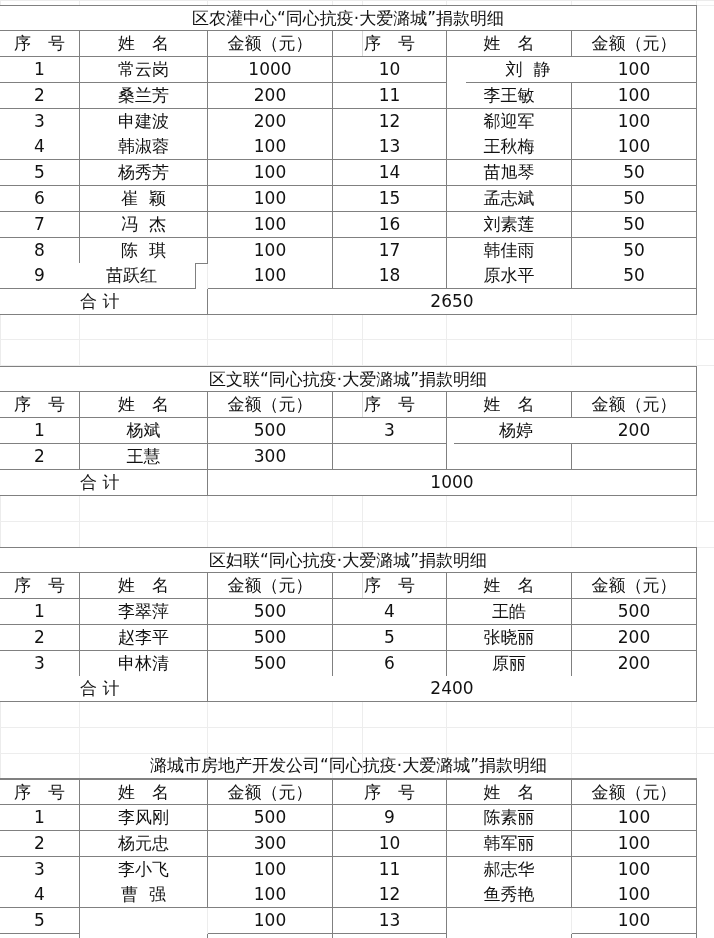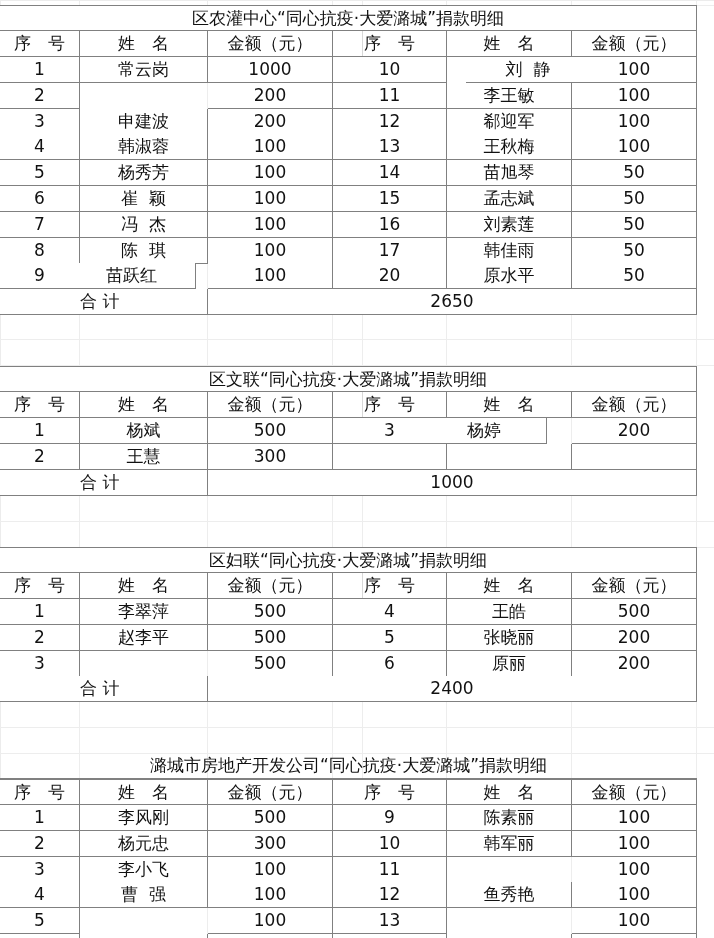--- a/index.html
+++ b/index.html
@@ -81,20 +81,21 @@
       <div class="row" style="top:52px">
         <div class="cell" style="left:0px;width:80px">1</div>
         <div class="cell" style="left:80px;width:128px">常云岗</div>
         <div class="cell" style="left:208px;width:125px">1000</div>
         <div class="cell" style="left:333px;width:114px">10</div>
         <div class="cell" style="left:466px;width:125px">刘  静</div>
         <div class="cell" style="left:572px;width:125px">100</div>
       </div>
       <div class="row" style="top:77.8px">
         <div class="cell" style="left:0px;width:80px">2</div>
+        <div class="cell" style="left:80px;width:128px">桑兰芳</div>
         <div class="cell" style="left:208px;width:125px">200</div>
         <div class="cell" style="left:333px;width:114px">11</div>
         <div class="cell" style="left:447px;width:125px">李王敏</div>
         <div class="cell" style="left:572px;width:125px">100</div>
       </div>
       <div class="row" style="top:103.6px">
         <div class="cell" style="left:0px;width:80px">3</div>
         <div class="cell" style="left:80px;width:128px">申建波</div>
         <div class="cell" style="left:208px;width:125px">200</div>
         <div class="cell" style="left:333px;width:114px">12</div>
@@ -138,21 +139,21 @@
         <div class="cell" style="left:80px;width:128px">陈  琪</div>
         <div class="cell" style="left:208px;width:125px">100</div>
         <div class="cell" style="left:333px;width:114px">17</div>
         <div class="cell" style="left:447px;width:125px">韩佳雨</div>
         <div class="cell" style="left:572px;width:125px">50</div>
       </div>
       <div class="row" style="top:258.4px">
         <div class="cell" style="left:0px;width:80px">9</div>
         <div class="cell" style="left:68px;width:128px">苗跃红</div>
         <div class="cell" style="left:208px;width:125px">100</div>
-        <div class="cell" style="left:333px;width:114px">20</div>
+        <div class="cell" style="left:333px;width:114px">18</div>
         <div class="cell" style="left:447px;width:125px">原水平</div>
         <div class="cell" style="left:572px;width:125px">50</div>
       </div>
       <div class="row" style="top:284.20000000000005px">
       <div class="cell" style="left: 0px; width: 208px; justify-content: flex-start; padding-right: 0px; padding-left: 80px;">合 计</div>
       <div class="cell" style="left:208px;width:489px">2650</div>
     </div>
     </div>
 </div>
 
@@ -168,21 +169,21 @@
     <div class="cell" style="left:333px;width:114px;background:transparent;border-right:1px solid #808080">序　号</div>
     <div class="cell" style="left:447px;width:125px">姓　名</div>
     <div class="cell" style="left:572px;width:125px">金额（元）</div>
   </div>
   <div id="t1-rows">
       <div class="row" style="top:52px">
         <div class="cell" style="left:0px;width:80px">1</div>
         <div class="cell" style="left:80px;width:128px">杨斌</div>
         <div class="cell" style="left:208px;width:125px">500</div>
         <div class="cell" style="left:333px;width:114px">3</div>
-        <div class="cell" style="left:422px;width:125px">杨婷</div>
+        <div class="cell" style="left:454px;width:125px">杨婷</div>
         <div class="cell" style="left:572px;width:125px">200</div>
       </div>
       <div class="row" style="top:77.8px">
         <div class="cell" style="left:0px;width:80px">2</div>
         <div class="cell" style="left:80px;width:128px">王慧</div>
         <div class="cell" style="left:208px;width:125px">300</div>
         <div class="cell" style="left:333px;width:114px"></div>
         <div class="cell" style="left:447px;width:125px"></div>
         <div class="cell" style="left:572px;width:125px"></div>
       </div>
@@ -218,20 +219,21 @@
       <div class="row" style="top:77.8px">
         <div class="cell" style="left:0px;width:80px">2</div>
         <div class="cell" style="left:80px;width:128px">赵李平</div>
         <div class="cell" style="left:208px;width:125px">500</div>
         <div class="cell" style="left:333px;width:114px">5</div>
         <div class="cell" style="left:447px;width:125px">张晓丽</div>
         <div class="cell" style="left:572px;width:125px">200</div>
       </div>
       <div class="row" style="top:103.6px">
         <div class="cell" style="left:0px;width:80px">3</div>
+        <div class="cell" style="left:80px;width:128px">申林清</div>
         <div class="cell" style="left:208px;width:125px">500</div>
         <div class="cell" style="left:333px;width:114px">6</div>
         <div class="cell" style="left:447px;width:125px">原丽</div>
         <div class="cell" style="left:572px;width:125px">200</div>
       </div>
       <div class="row" style="top:129.4px">
       <div class="cell" style="left: 0px; width: 208px; justify-content: flex-start; padding-right: 0px; padding-left: 80px;">合 计</div>
       <div class="cell" style="left:208px;width:489px">2400</div>
     </div>
     </div>
@@ -264,20 +266,21 @@
         <div class="cell" style="left:208px;width:125px">300</div>
         <div class="cell" style="left:333px;width:114px">10</div>
         <div class="cell" style="left:447px;width:125px">韩军丽</div>
         <div class="cell" style="left:572px;width:125px">100</div>
       </div>
       <div class="row" style="top:103.6px">
         <div class="cell" style="left:0px;width:80px">3</div>
         <div class="cell" style="left:80px;width:128px">李小飞</div>
         <div class="cell" style="left:208px;width:125px">100</div>
         <div class="cell" style="left:333px;width:114px">11</div>
+        <div class="cell" style="left:447px;width:125px">郝志华</div>
         <div class="cell" style="left:572px;width:125px">100</div>
       </div>
       <div class="row" style="top:129.4px">
         <div class="cell" style="left:0px;width:80px">4</div>
         <div class="cell" style="left:80px;width:128px">曹  强</div>
         <div class="cell" style="left:208px;width:125px">100</div>
         <div class="cell" style="left:333px;width:114px">12</div>
         <div class="cell" style="left:447px;width:125px">鱼秀艳</div>
         <div class="cell" style="left:572px;width:125px">100</div>
       </div>

